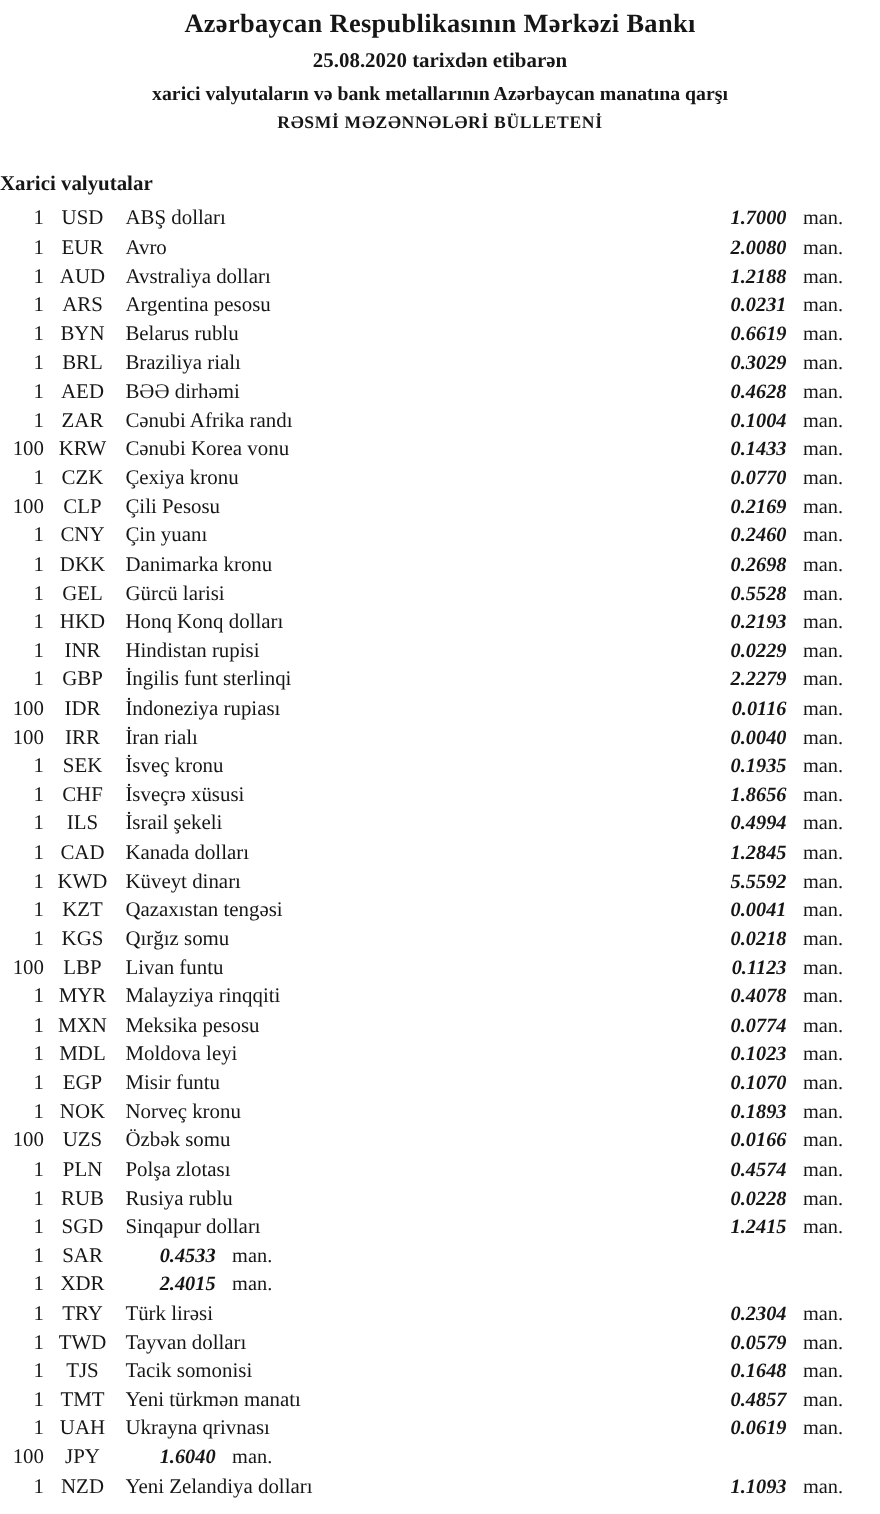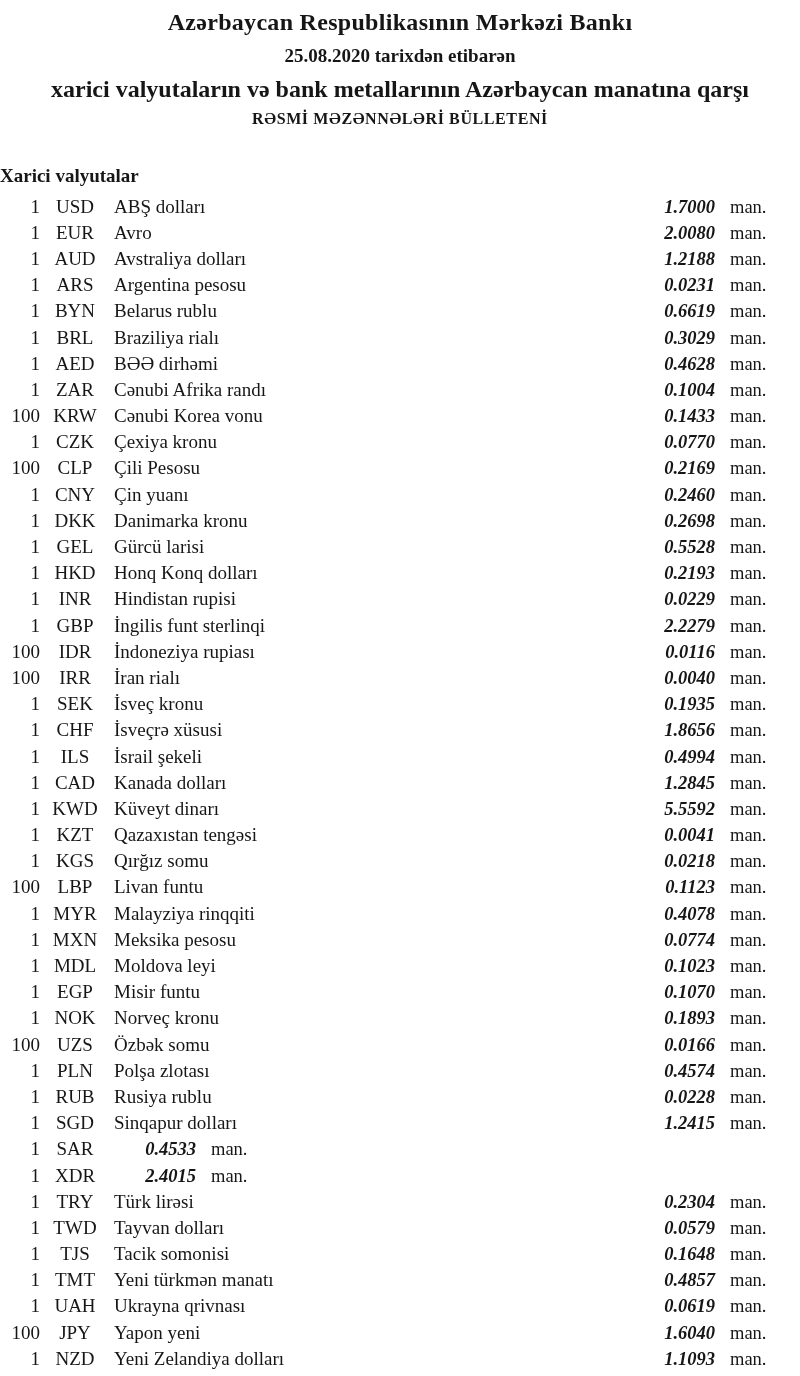--- a/index.html
+++ b/index.html
@@ -24,21 +24,21 @@
   }
   .hdr-bank {
     font-size: 24px;
     letter-spacing: 0.3px;
   }
   .hdr-date {
     font-size: 19px;
     margin-top: 8px;
   }
   .hdr-subject {
-    font-size: 24px;
+    font-size: 18px;
     margin-top: 7px;
     text-align: center;
   }
   .hdr-bulletin {
     font-size: 16px;
     margin-top: 6px;
     letter-spacing: 0.6px;
     font-family: Liberation Serif, serif;
   }
   .section-title {
@@ -399,21 +399,20 @@
       <div class="row">
         <span class="qty">1</span>
         <span class="code">UAH</span>
         <span class="name">Ukrayna qrivnası</span>
         <span class="rate">0.0619</span>
         <span class="unit">man.</span>
       </div>
       <div class="row">
         <span class="qty">100</span>
         <span class="code">JPY</span>
-        <span class="name">Yapon yeni</span>
         <span class="rate">1.6040</span>
         <span class="unit">man.</span>
       </div>
       <div class="row">
         <span class="qty">1</span>
         <span class="code">NZD</span>
         <span class="name">Yeni Zelandiya dolları</span>
         <span class="rate">1.1093</span>
         <span class="unit">man.</span>
       </div>

